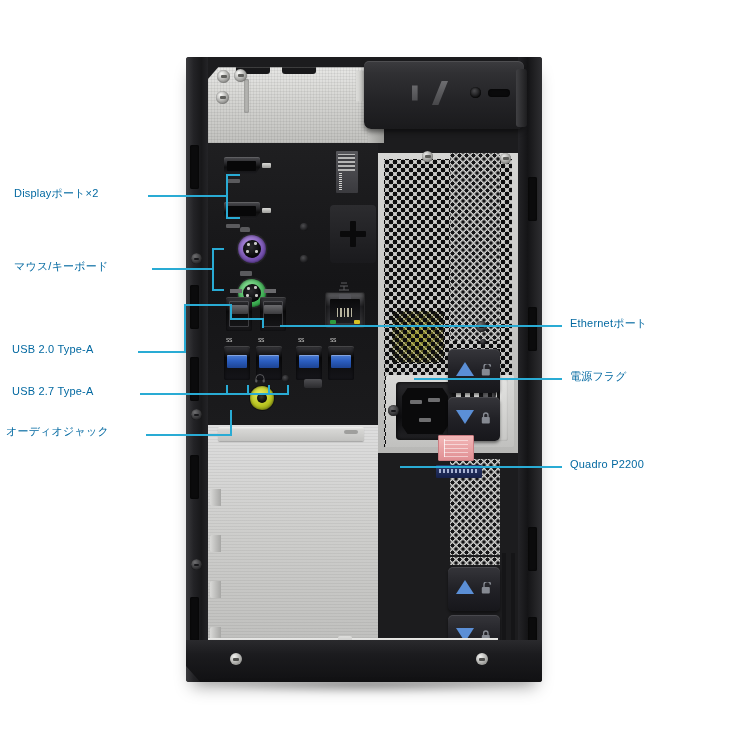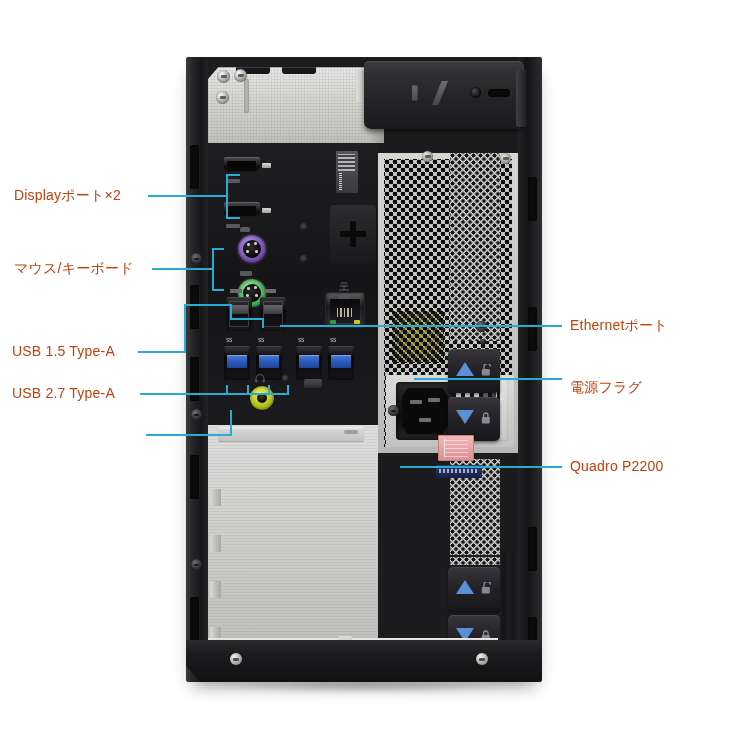--- a/index.html
+++ b/index.html
@@ -8,22 +8,22 @@
     width: 730px; height: 730px;
     background: #ffffff;
     font-family: "Liberation Sans", "DejaVu Sans", sans-serif;
     overflow: hidden;
   }
   #stage { position: relative; width: 730px; height: 730px; background:#fff; }
 
   
   .label {
     position: absolute;
-    font-size: 14px;
-    color: #c2410c;
+    font-size: 11px;
+    color: #0369a1;
     white-space: nowrap;
     letter-spacing: .2px;
     line-height: 1;
   }
   .leader {
     position: absolute;
     background: #29abd4;
     height: 1.6px;
   }
 
@@ -712,41 +712,42 @@
   <div class="leader" style="left:226px; top:174px; width:1.6px; height:44px;"></div>
   <div class="leader" style="left:226px; top:174px; width:14px;"></div>
   <div class="leader" style="left:226px; top:217px; width:14px;"></div>
 
   <div class="label" style="left:14px; top:261px;">マウス/キーボード</div>
   <div class="leader" style="left:152px; top:268px; width:62px;"></div>
   <div class="leader" style="left:212px; top:248px; width:1.6px; height:42px;"></div>
   <div class="leader" style="left:212px; top:248px; width:12px;"></div>
   <div class="leader" style="left:212px; top:289px; width:12px;"></div>
 
-  <div class="label" style="left:12px; top:344px;">USB 1.5 Type-A</div>
+  <div class="label" style="left:12px; top:344px;">USB 2.0 Type-A</div>
   <div class="leader" style="left:138px; top:351px; width:48px;"></div>
   <div class="leader" style="left:184px; top:304px; width:1.6px; height:48px;"></div>
   <div class="leader" style="left:184px; top:304px; width:48px;"></div>
   <div class="leader" style="left:230px; top:304px; width:1.6px; height:16px;"></div>
   <div class="leader" style="left:230px; top:318px; width:34px;"></div>
   <div class="leader" style="left:262px; top:318px; width:1.6px; height:10px;"></div>
 
   <div class="label" style="left:12px; top:386px;">USB 2.7 Type-A</div>
   <div class="leader" style="left:140px; top:393px; width:88px;"></div>
   <div class="leader" style="left:226px; top:393px; width:62px;"></div>
   <div class="leader" style="left:226px; top:385px; width:1.6px; height:10px;"></div>
   <div class="leader" style="left:247px; top:385px; width:1.6px; height:10px;"></div>
   <div class="leader" style="left:268px; top:385px; width:1.6px; height:10px;"></div>
   <div class="leader" style="left:287px; top:385px; width:1.6px; height:10px;"></div>
 
+  <div class="label" style="left:6px; top:426px;">オーディオジャック</div>
   <div class="leader" style="left:146px; top:434px; width:86px;"></div>
   <div class="leader" style="left:230px; top:410px; width:1.6px; height:26px;"></div>
 
   <div class="label" style="left:570px; top:318px;">Ethernetポート</div>
   <div class="leader" style="left:280px; top:325px; width:282px;"></div>
 
-  <div class="label" style="left:570px; top:371px;margin-top:9px;">電源フラグ</div>
+  <div class="label" style="left:570px; top:371px;">電源フラグ</div>
   <div class="leader" style="left:414px; top:378px; width:148px;"></div>
 
   <div class="label" style="left:570px; top:459px;">Quadro P2200</div>
   <div class="leader" style="left:400px; top:466px; width:162px;"></div>
 
 </div>
 
 </body></html>

